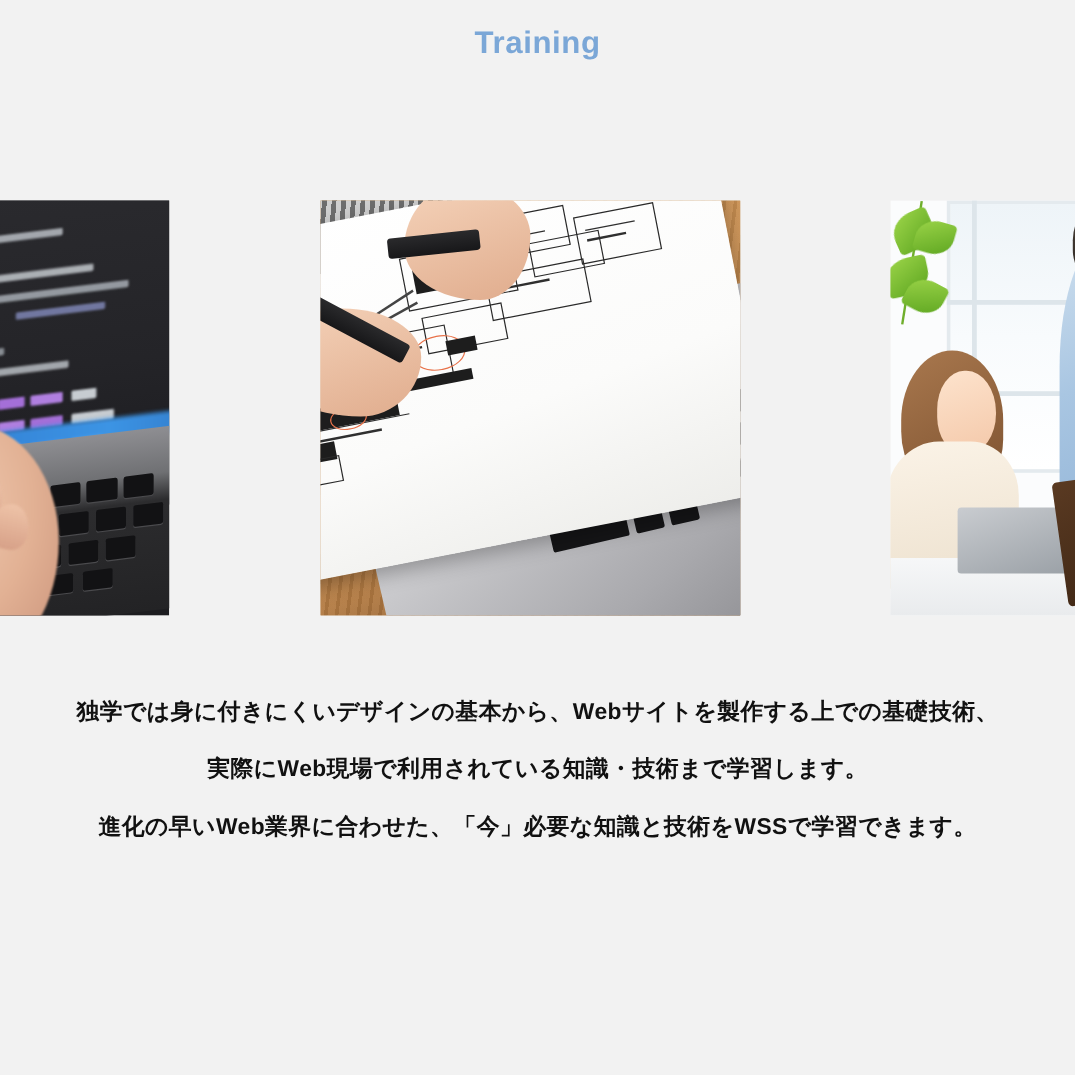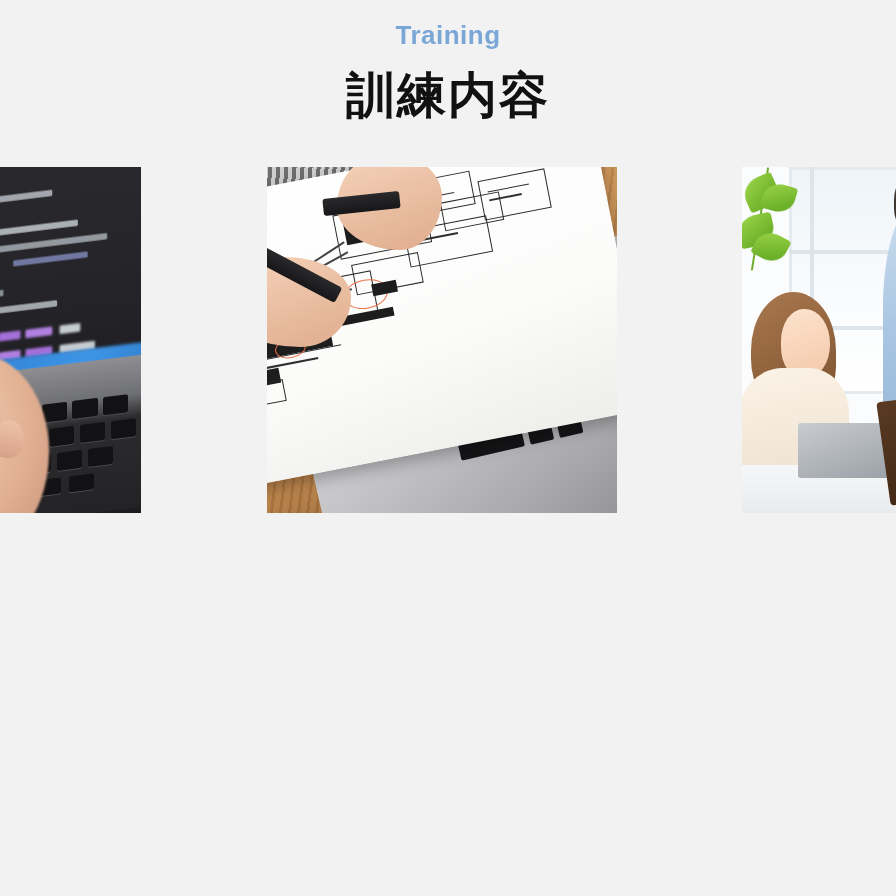--- a/index.html
+++ b/index.html
@@ -173,21 +173,20 @@
     display:flex;align-items:center;justify-content:center;
     cursor:pointer;
   }
 </style>
 </head>
 <body>
 
 <div class="section">
 
   <div class="eyebrow">Training</div>
-  <div class="headline">訓練内容</div>
 
   <div class="gallery">
 
     <div class="photo left">
       <div class="code-scene">
         <div class="screen">
 
           <div class="line" style="left:12%;top:13%;width:34%;background:#b9bec4;"></div>
 
           <div class="line" style="left:16%;top:25%;width:40%;background:#c3c8cd;"></div>
@@ -340,15 +339,20 @@
         <div class="woman-body"></div>
 
         <div class="desk"></div>
         <div class="lap1"></div>
         <div class="lap2"></div>
       </div>
     </div>
 
   </div>
 
+  <div class="body-copy">
+    <p>独学では身に付きにくいデザインの基本から、Webサイトを製作する上での基礎技術、</p>
+    <p>実際にWeb現場で利用されている知識・技術まで学習します。</p>
+    <p>進化の早いWeb業界に合わせた、「今」必要な知識と技術をWSSで学習できます。</p>
+  </div>
 
 
 </div>
 
 </body></html>

